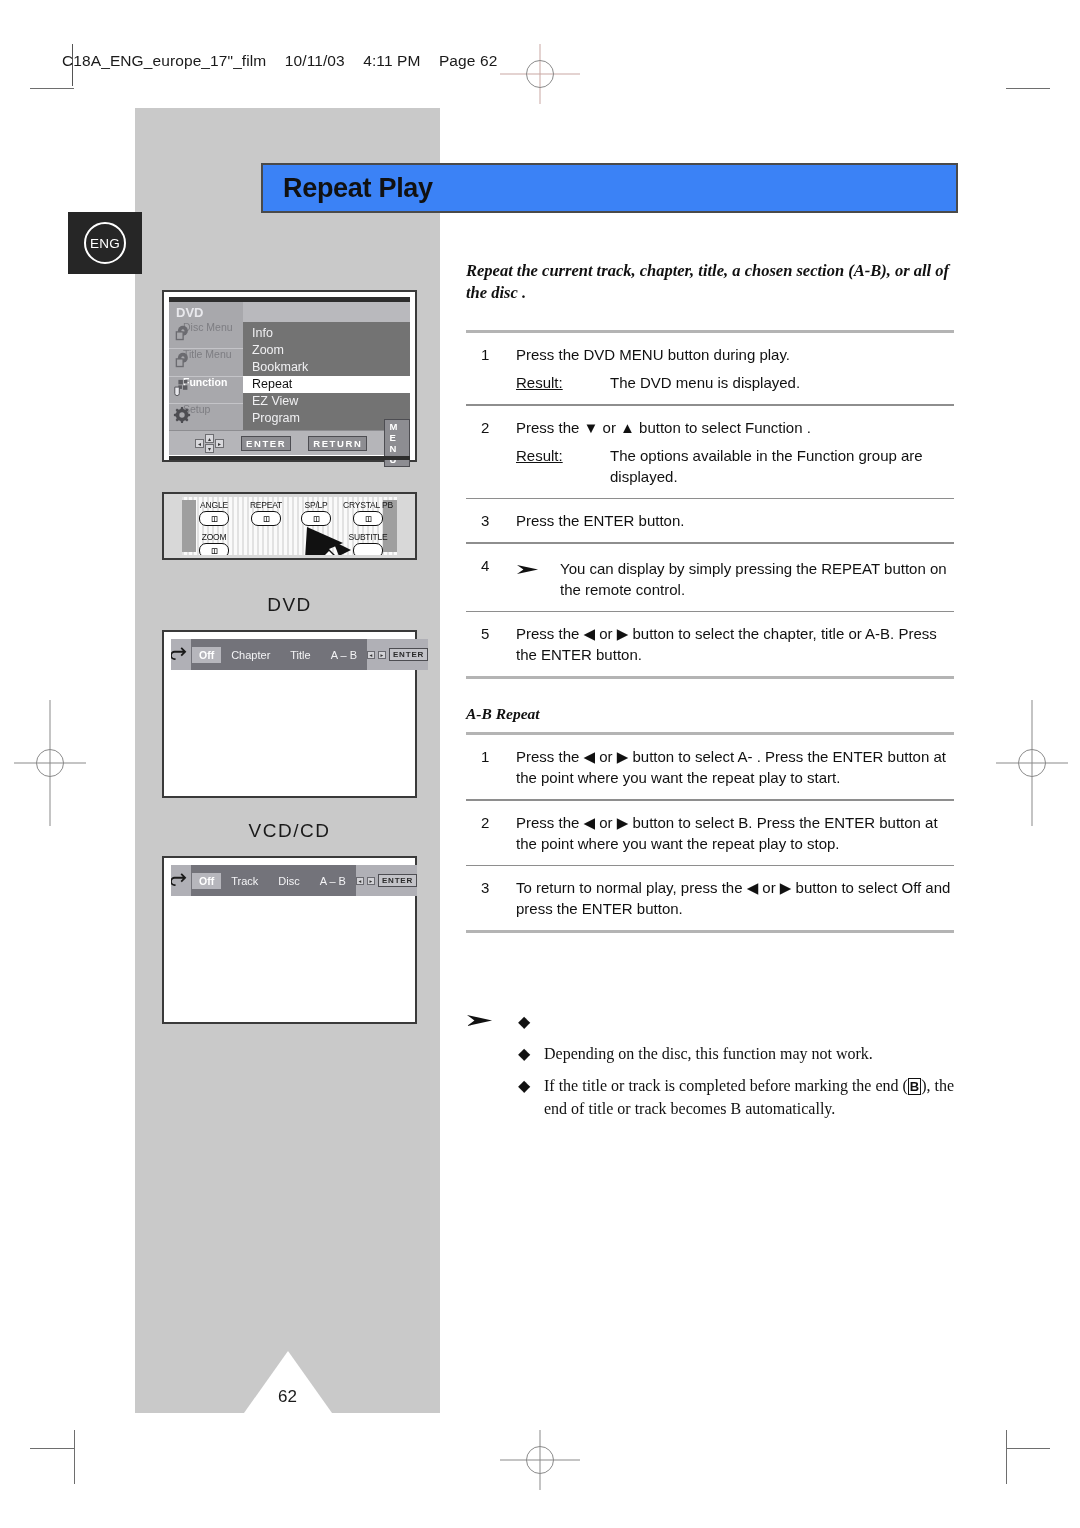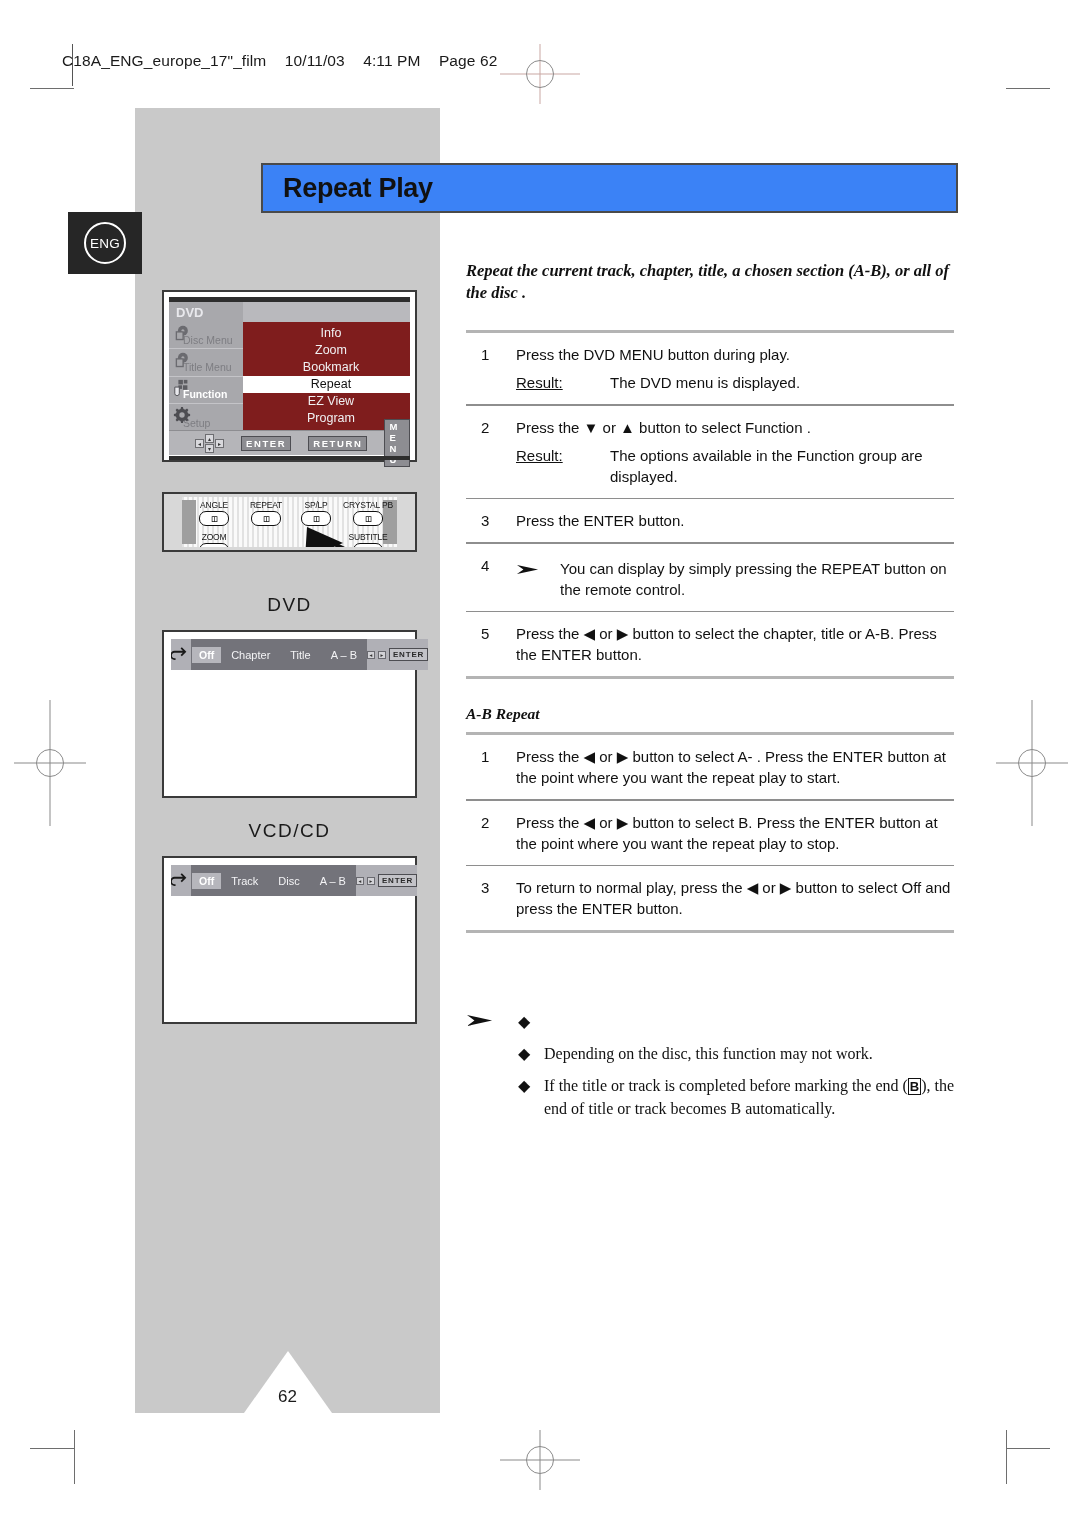--- a/index.html
+++ b/index.html
@@ -40,40 +40,40 @@
   
   .osd{position:absolute;left:162px;top:290px;width:255px;height:172px;background:#fff;border:2px solid #3a3a3a;
        box-sizing:border-box;padding:5px;}
   .osd-inner{position:relative;width:100%;height:100%;background:#9a9a9e;}
   .osd-topbar{position:absolute;left:0;top:0;width:100%;height:5px;background:#2d2d2d;}
   .osd-title{position:absolute;left:0;top:5px;width:74px;height:20px;background:#a8a8ac;color:#e9e9ed;
              font-size:13px;font-weight:bold;display:flex;align-items:center;padding-left:7px;box-sizing:border-box;}
   .osd-titlefill{position:absolute;left:74px;top:5px;right:0;height:20px;background:#b9b9bd;}
   .osd-side{position:absolute;left:0;top:25px;width:74px;bottom:24px;background:#a8a8ac;}
   .osd-side .row{position:relative;height:25%;border-bottom:1px solid #c4c4c8;box-sizing:border-box;
-                 display:flex;align-items:flex-end;}
+                 display:flex;}
   .osd-side .row:last-child{border-bottom:none;}
   .osd-side .row .lbl{font-size:10.5px;color:#7d7d82;padding-left:14px;padding-bottom:3px;line-height:1;}
   .osd-side .row.active .lbl{color:#ffffff;font-weight:bold;}
   .osd-side .ic{position:absolute;left:4px;top:2px;width:18px;height:18px;}
-  .osd-list{position:absolute;left:74px;top:25px;right:0;bottom:24px;background:#7f1d1d;padding-top:3px;text-align:center;}
+  .osd-list{position:absolute;left:74px;top:25px;right:0;bottom:24px;background:#737373;padding-top:3px;}
   .osd-list .item{height:17px;line-height:17px;font-size:12.5px;color:#f0f0f2;padding-left:9px;}
   .osd-list .item.sel{background:#fff;color:#111;}
   .osd-nav{position:absolute;left:0;bottom:0;width:100%;height:24px;background:#b5b5b9;
            display:flex;align-items:center;border-top:1px solid #8d8d91;}
   .osd-nav .pad{margin-left:26px;display:flex;align-items:center;gap:1px;}
   .osd-nav .padkey{width:9px;height:9px;background:#d8d8dc;border:1px solid #6d6d71;font-size:6px;line-height:8px;
                    text-align:center;color:#3a3a3a;box-sizing:border-box;}
   .osd-nav .padcol{display:flex;flex-direction:column;gap:1px;}
   .osd-btn{margin-left:17px;background:#8d8d92;border:1px solid #4d4d52;color:#fff;font-size:9.5px;font-weight:bold;
            letter-spacing:1.6px;padding:1px 4px;line-height:11px;}
   .osd-botline{position:absolute;left:0;bottom:-5px;width:100%;height:4px;background:#2d2d2d;}
 
   
-  .remote{position:absolute;left:162px;top:492px;width:255px;height:60px;background:#d8d8d8;border:2px solid #3a3a3a;
+  .remote{position:absolute;left:162px;top:492px;width:255px;height:68px;background:#d8d8d8;border:2px solid #3a3a3a;
           box-sizing:border-box;}
   .remote-body{position:absolute;left:18px;top:3px;right:18px;bottom:3px;background:#f2f2f2;overflow:hidden;}
   .remote-stripes{position:absolute;inset:0;
       background:repeating-linear-gradient(90deg,#e2e2e2 0 2px,#fafafa 2px 5px);}
   .remote-sidedark{position:absolute;top:3px;bottom:3px;width:14px;background:#9f9f9f;}
   .rk{position:absolute;text-align:center;}
   .rk .cap{font-size:8.5px;letter-spacing:-0.2px;color:#151515;line-height:10px;white-space:nowrap;}
   .rk .btn{margin:1px auto 0;width:28px;height:13px;border:1.4px solid #111;border-radius:7px;background:#fff;
            display:flex;align-items:center;justify-content:center;}
   .rk .btn .g{font-size:7px;font-weight:bold;color:#111;letter-spacing:-1px;}

